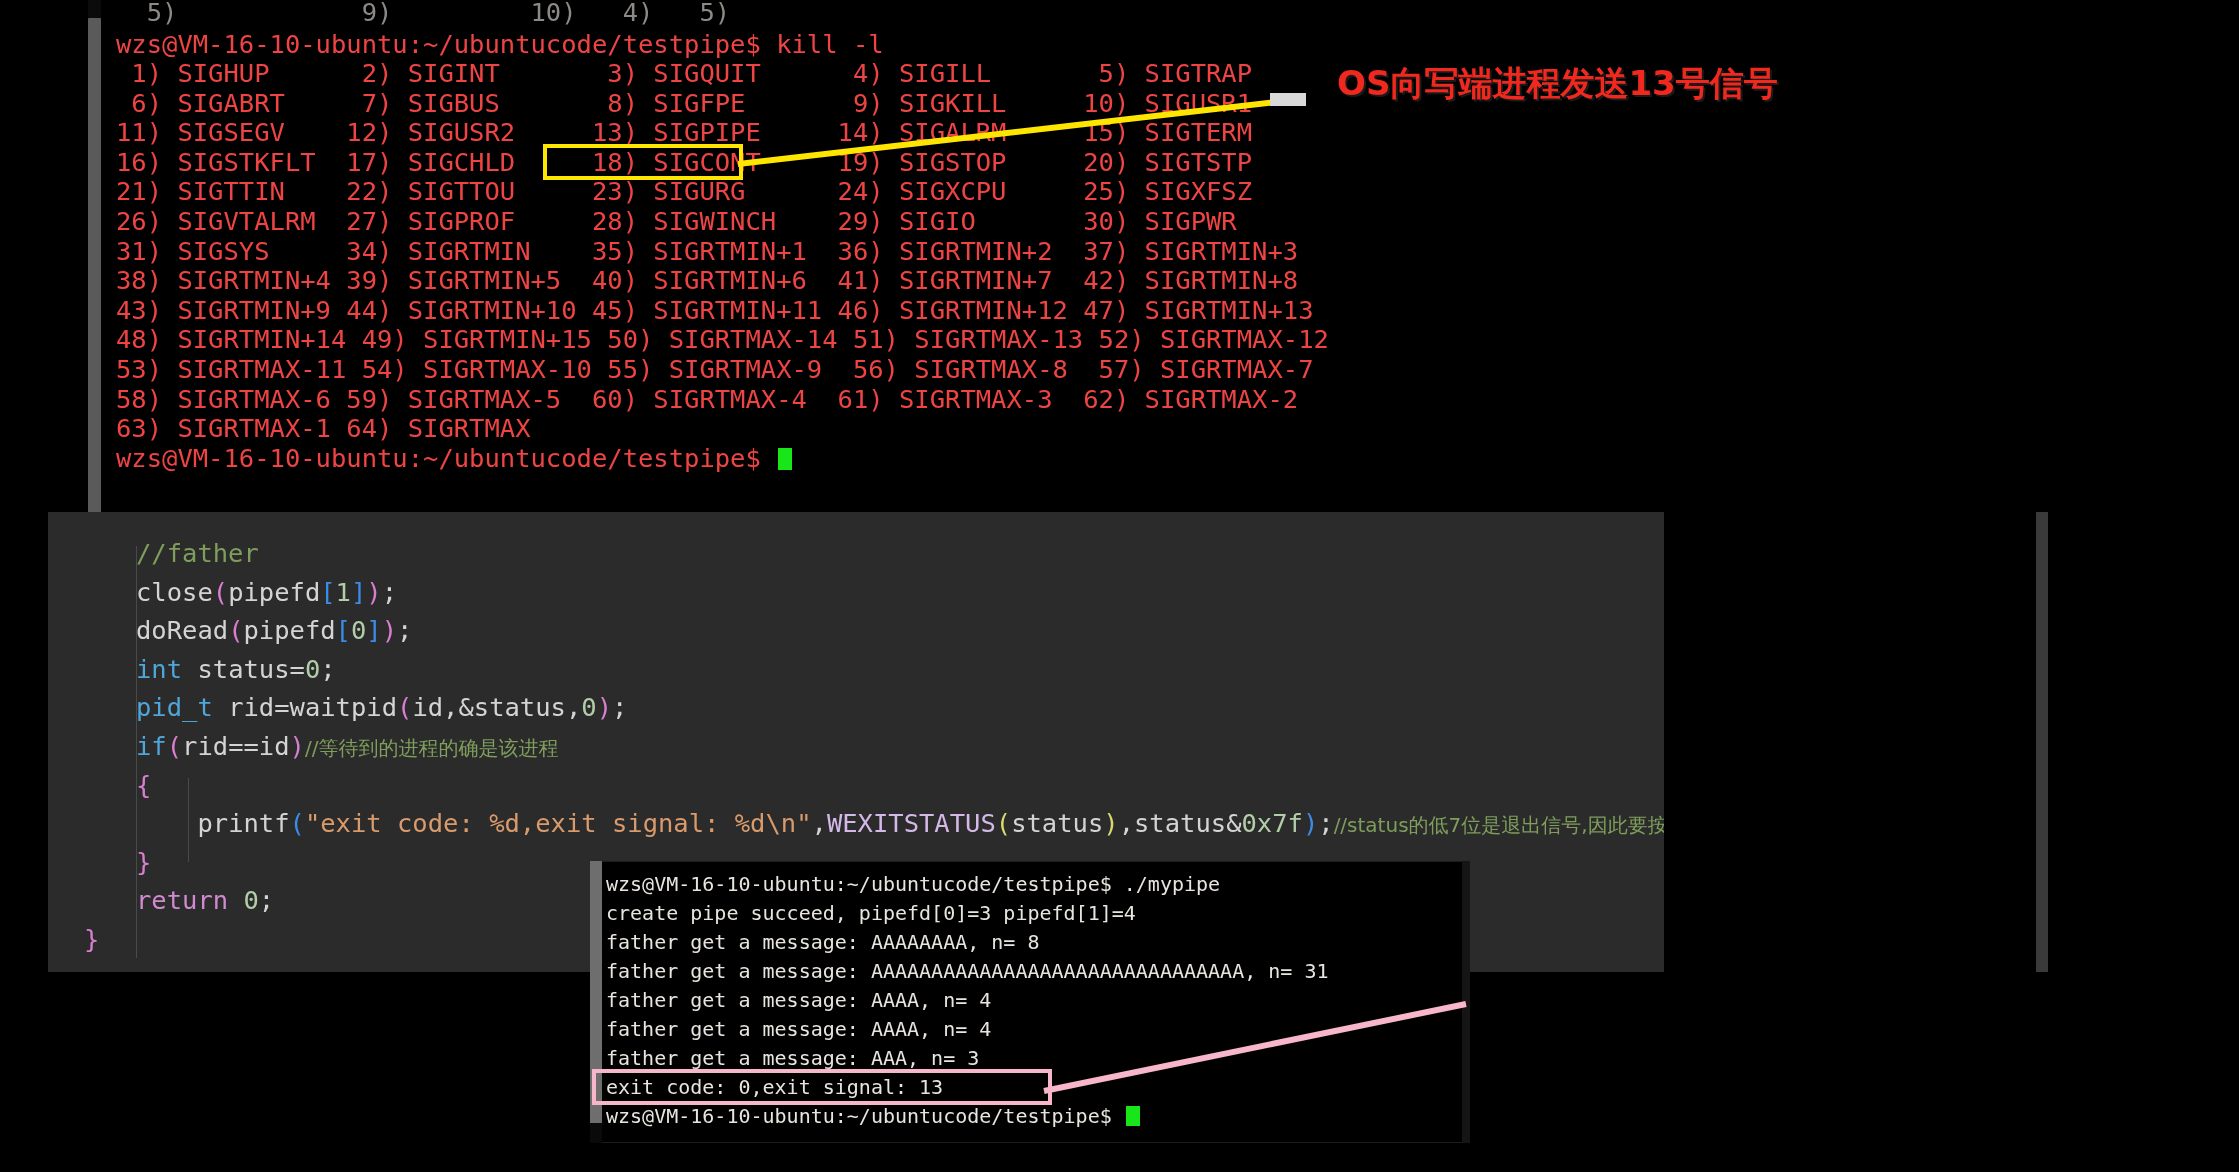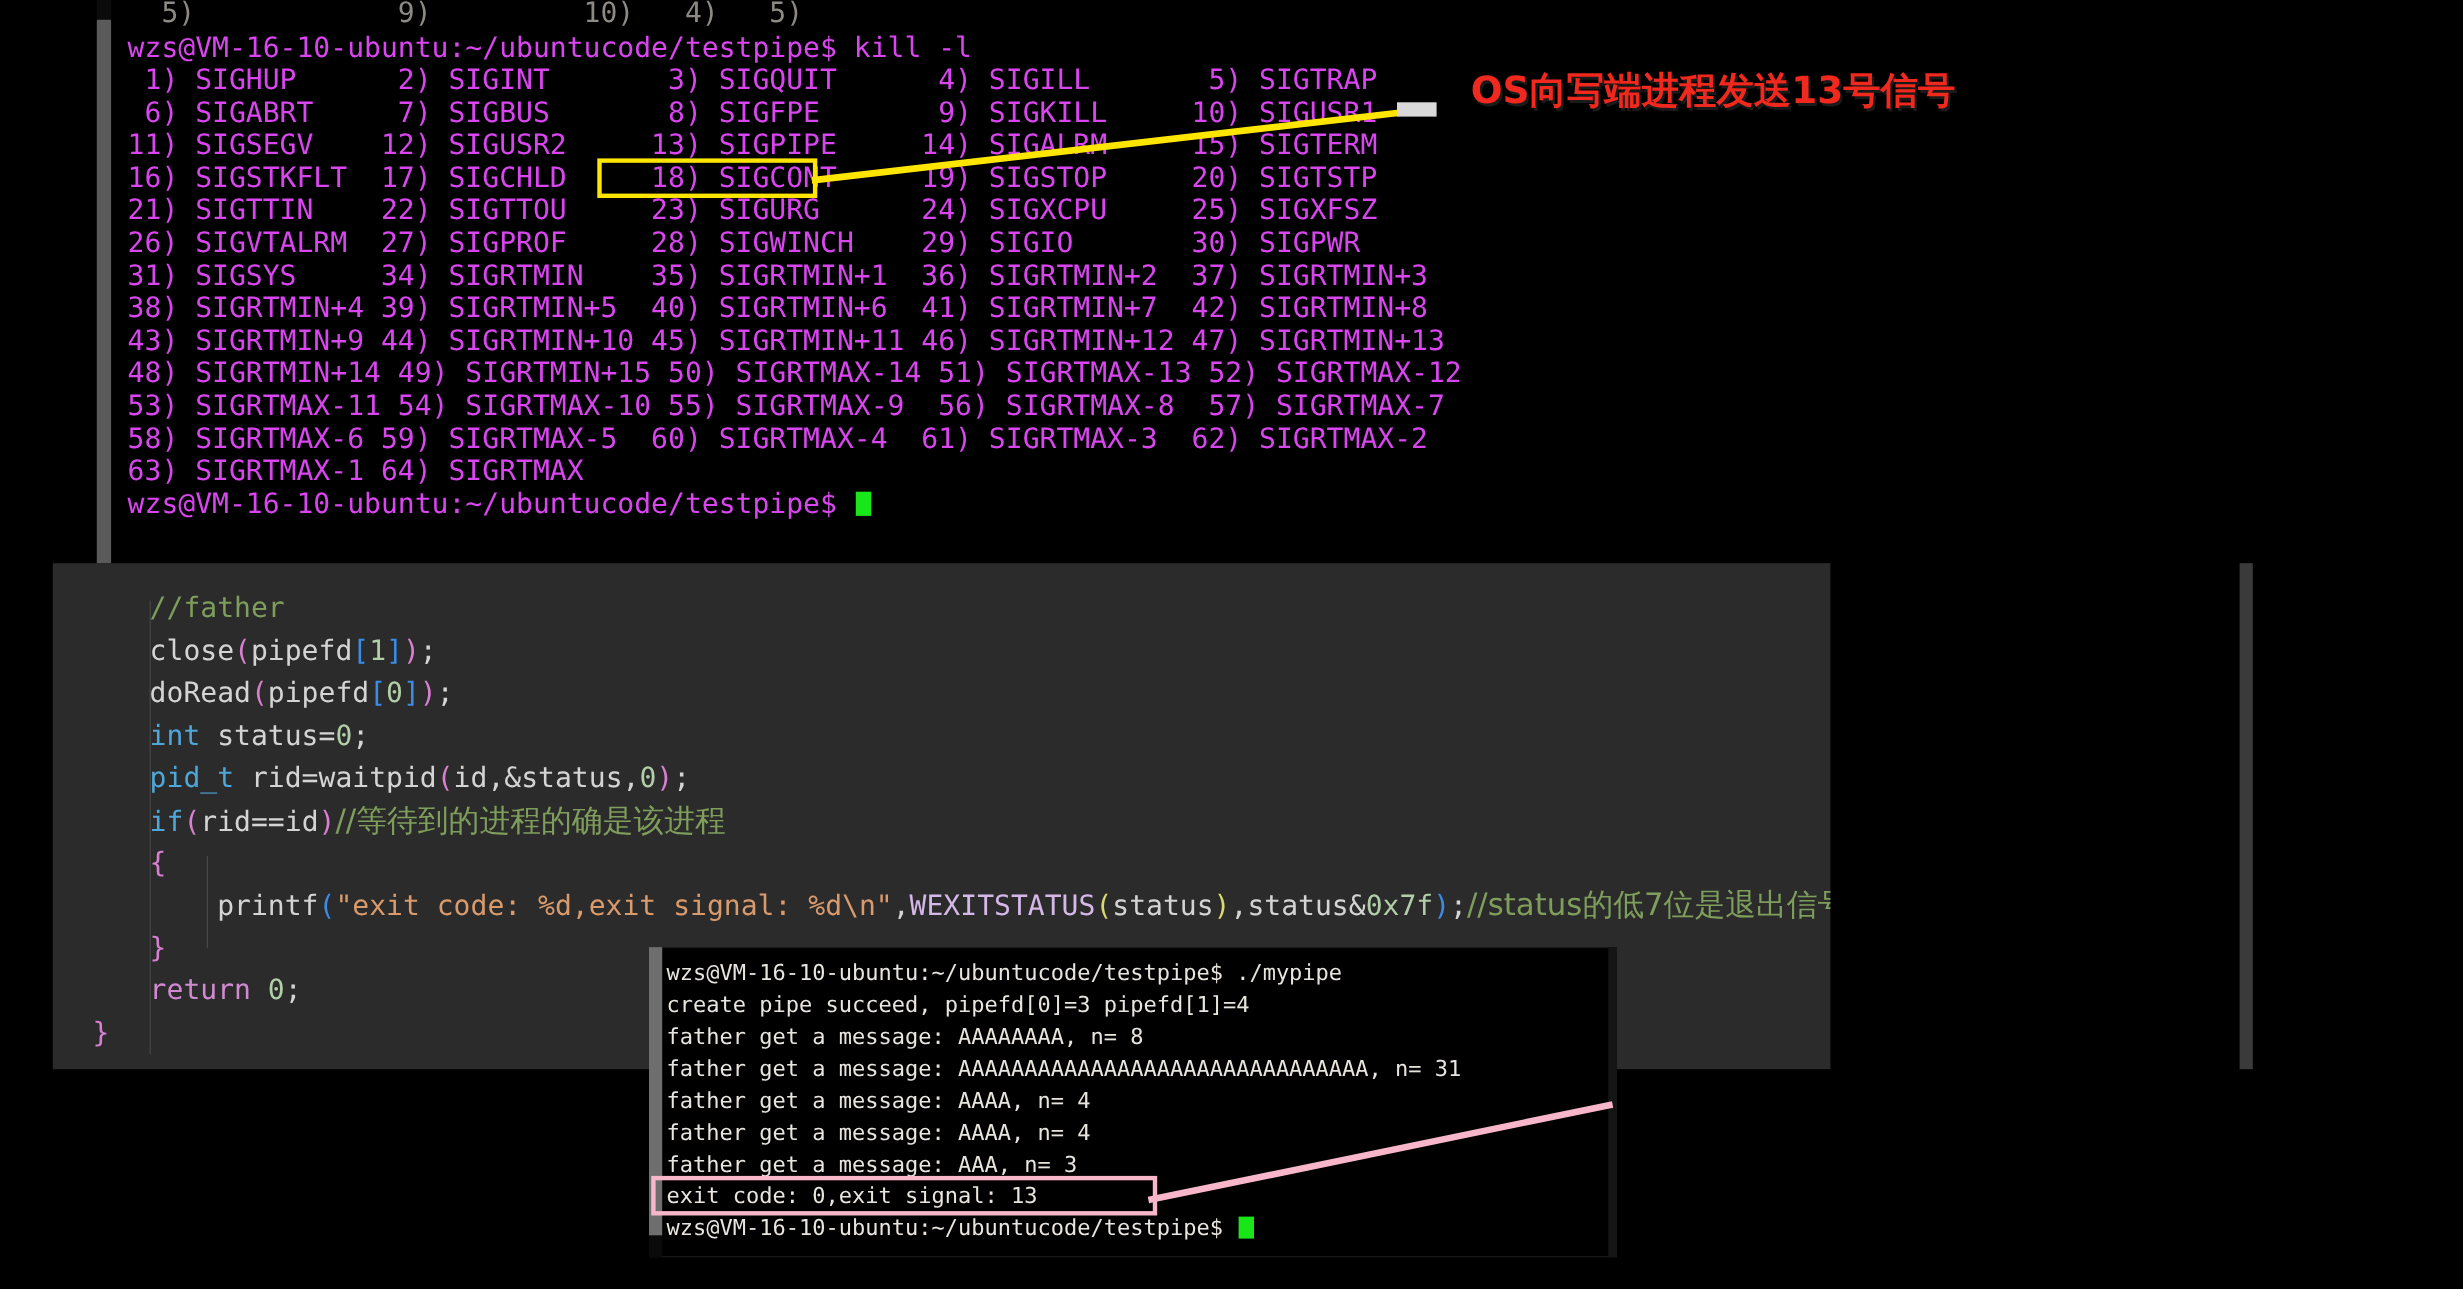--- a/index.html
+++ b/index.html
@@ -19,21 +19,21 @@
   .term-scrollbar-track {
     position: absolute; left: 88px; top: 0px; width: 13px; height: 512px;
     background: #0b0b0b;
   }
   .term-scrollbar-thumb {
     position: absolute; left: 88px; top: 18px; width: 13px; height: 665px;
     background: #5a5a5a; border-radius: 1px;
   }
   .term-lines {
     position: absolute; left: 116px; top: 28px;
-    color: #d946ef; font-size: 25.5px; line-height: 29.6px;
+    color: #ef4444; font-size: 25.5px; line-height: 29.6px;
     white-space: pre; letter-spacing: 0px;
   }
   .clip-top { position:absolute; left:0; top:0; width:2239px; height:512px; overflow:hidden; }
   .cut-line { color:#c9c5bf; }
   .cursor-block {
     display: inline-block; width: 14px; height: 22px;
     background: #19e619; vertical-align: -3px; margin-left: 2px;
   }
 
   
@@ -88,21 +88,21 @@
   .t-num  { color: #b2cea8; }
   .t-str  { color: #d99a6c; }
   .t-macro{ color: #d4d4d4; }
   .t-p1   { color: #d97fd1; }
   .t-p2   { color: #3b8ce6; }
   .t-p3   { color: #d9d96c; }
   .t-punc { color: #d4d4d4; }
   .t-ret  { color: #d18ad1; }
   .cn-inline {
     font-family: "DejaVu Sans", "Liberation Sans", sans-serif;
-    font-size: 28px;
+    font-size: 20px;
   }
 
   
   .bot-term {
     position: absolute; left: 590px; top: 861px; width: 880px; height: 282px;
     background: #000; border: 1px solid #1c1c1c;
   }
   .bot-scroll-track {
     position: absolute; left: 590px; top: 861px; width: 12px; height: 282px;
     background: #0a0a0a;

